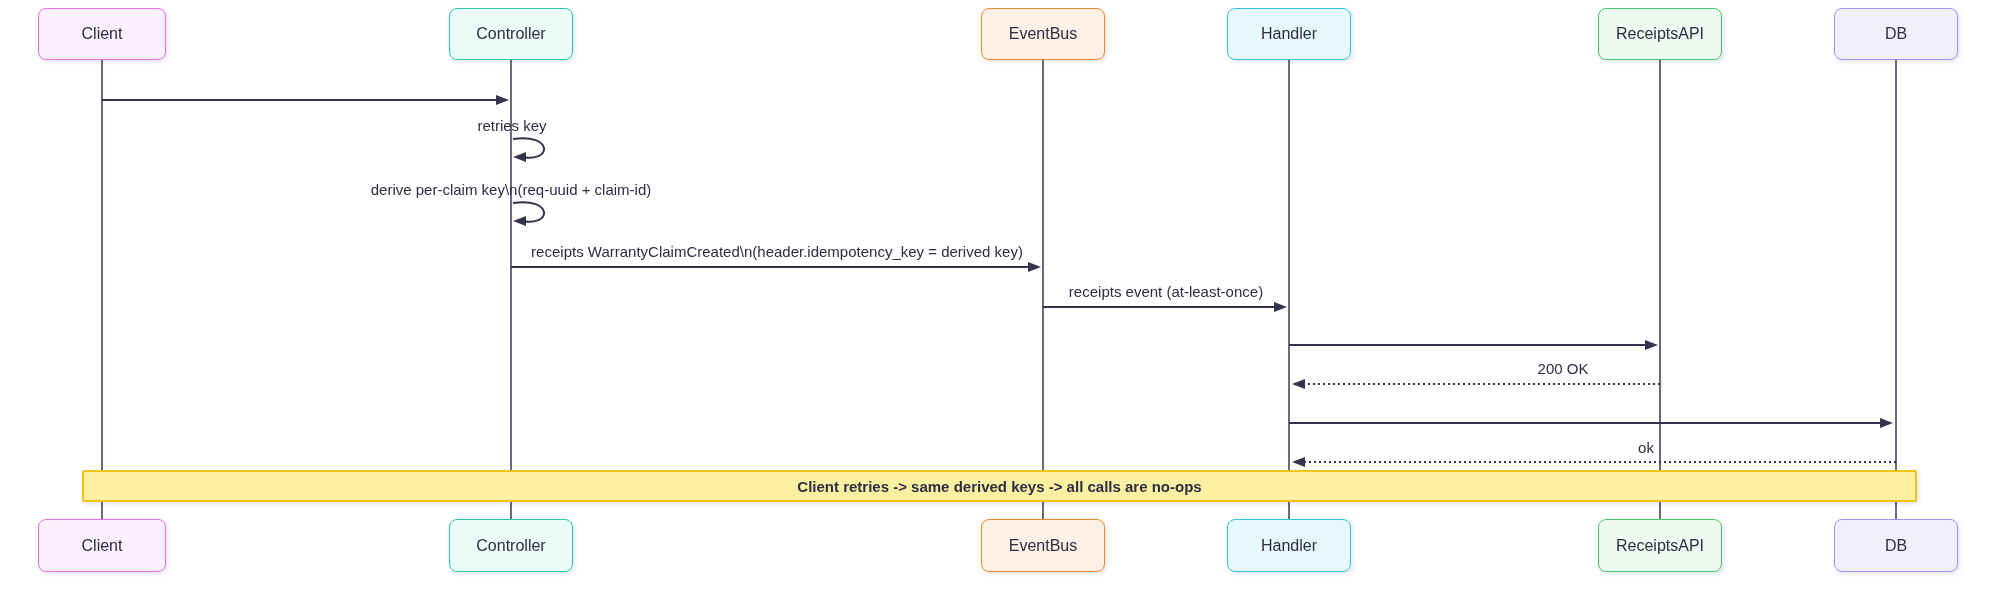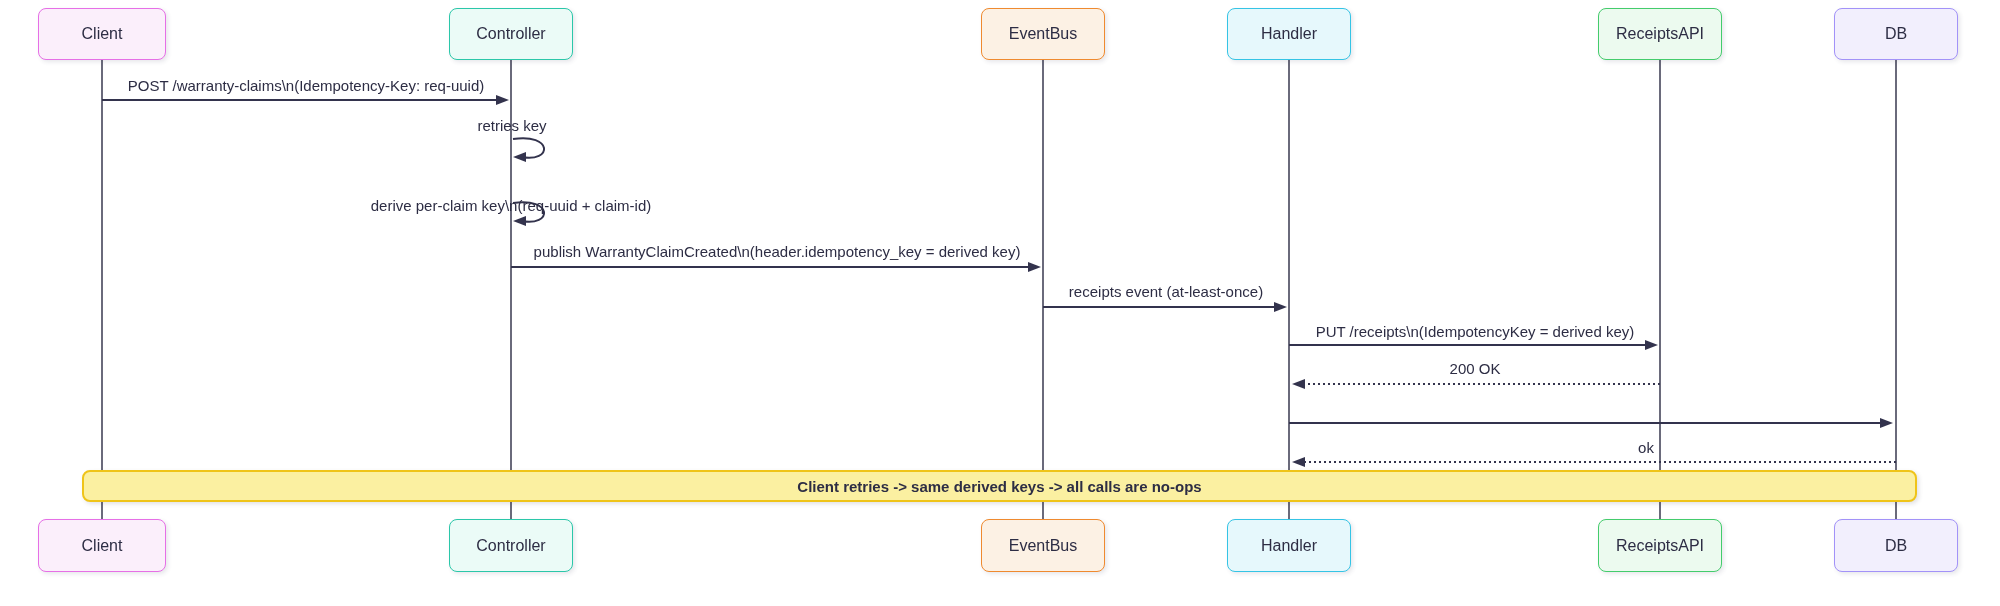--- a/index.html
+++ b/index.html
@@ -43,21 +43,21 @@
   }
 
   .note-band {
     position: absolute;
     left: 82px;
     top: 470px;
     width: 1835px;
     height: 32px;
     border: 2px solid #efc419;
     background: #fbf0a1;
-    border-radius: 8px;
+    border-radius: 2px;
     display: flex;
     align-items: center;
     justify-content: center;
     font-size: 15px;
     font-weight: bold;
     box-sizing: border-box;
     box-shadow: 2px 2px 4px rgba(60,60,90,0.15);
     z-index: 2;
   }
 
@@ -101,27 +101,25 @@
     <line class="arrow-dotted" x1="1660" y1="384" x2="1305" y2="384"></line>
     <polygon class="head" points="1292,384 1305,379 1305,389"></polygon>
 
     <line class="arrow" x1="1289" y1="423" x2="1889" y2="423"></line>
     <polygon class="head" points="1893,423 1880,418 1880,428"></polygon>
 
     <line class="arrow-dotted" x1="1896" y1="462" x2="1305" y2="462"></line>
     <polygon class="head" points="1292,462 1305,457 1305,467"></polygon>
   </svg>
 
-  <div class="msg" style="left:306px;  top:76px">POST /warranty-claims\n(Idempotency-Key: req-uuid)</div>
   <div class="msg" style="left:512px;  top:116px">retries key</div>
-  <div class="msg" style="left:511px;  top:196px">derive per-claim key\n(req-uuid + claim-id)</div>
-  <div class="msg" style="left:777px;  top:242px">publish WarrantyClaimCreated\n(header.idempotency_key = derived key)</div>
+  <div class="msg" style="left:511px;  top:180px">derive per-claim key\n(req-uuid + claim-id)</div>
+  <div class="msg" style="left:777px;  top:242px">receipts WarrantyClaimCreated\n(header.idempotency_key = derived key)</div>
   <div class="msg" style="left:1166px; top:282px">receipts event (at-least-once)</div>
-  <div class="msg" style="left:1475px; top:322px">PUT /receipts\n(IdempotencyKey = derived key)</div>
-  <div class="msg" style="left:1475px; top:359px">200 OK</div>
+  <div class="msg" style="left:1563px; top:359px">200 OK</div>
   <div class="msg" style="left:1646px; top:438px">ok</div>
 
   <div class="note-band" style="background-color: rgb(251, 240, 161); border-color: rgb(239, 196, 25);">
     <span>Client retries -&gt; same derived keys -&gt; all calls are no-ops</span>
   </div>
 
   <div class="actor-box actor-top" style="left: 38px; width: 128px; border-color: rgb(230, 111, 230); background-color: rgb(251, 239, 251);">
     <span>Client</span>
   </div>
   <div class="actor-box actor-top" style="left: 449px; border-color: rgb(43, 199, 169); background-color: rgb(235, 251, 247);">

